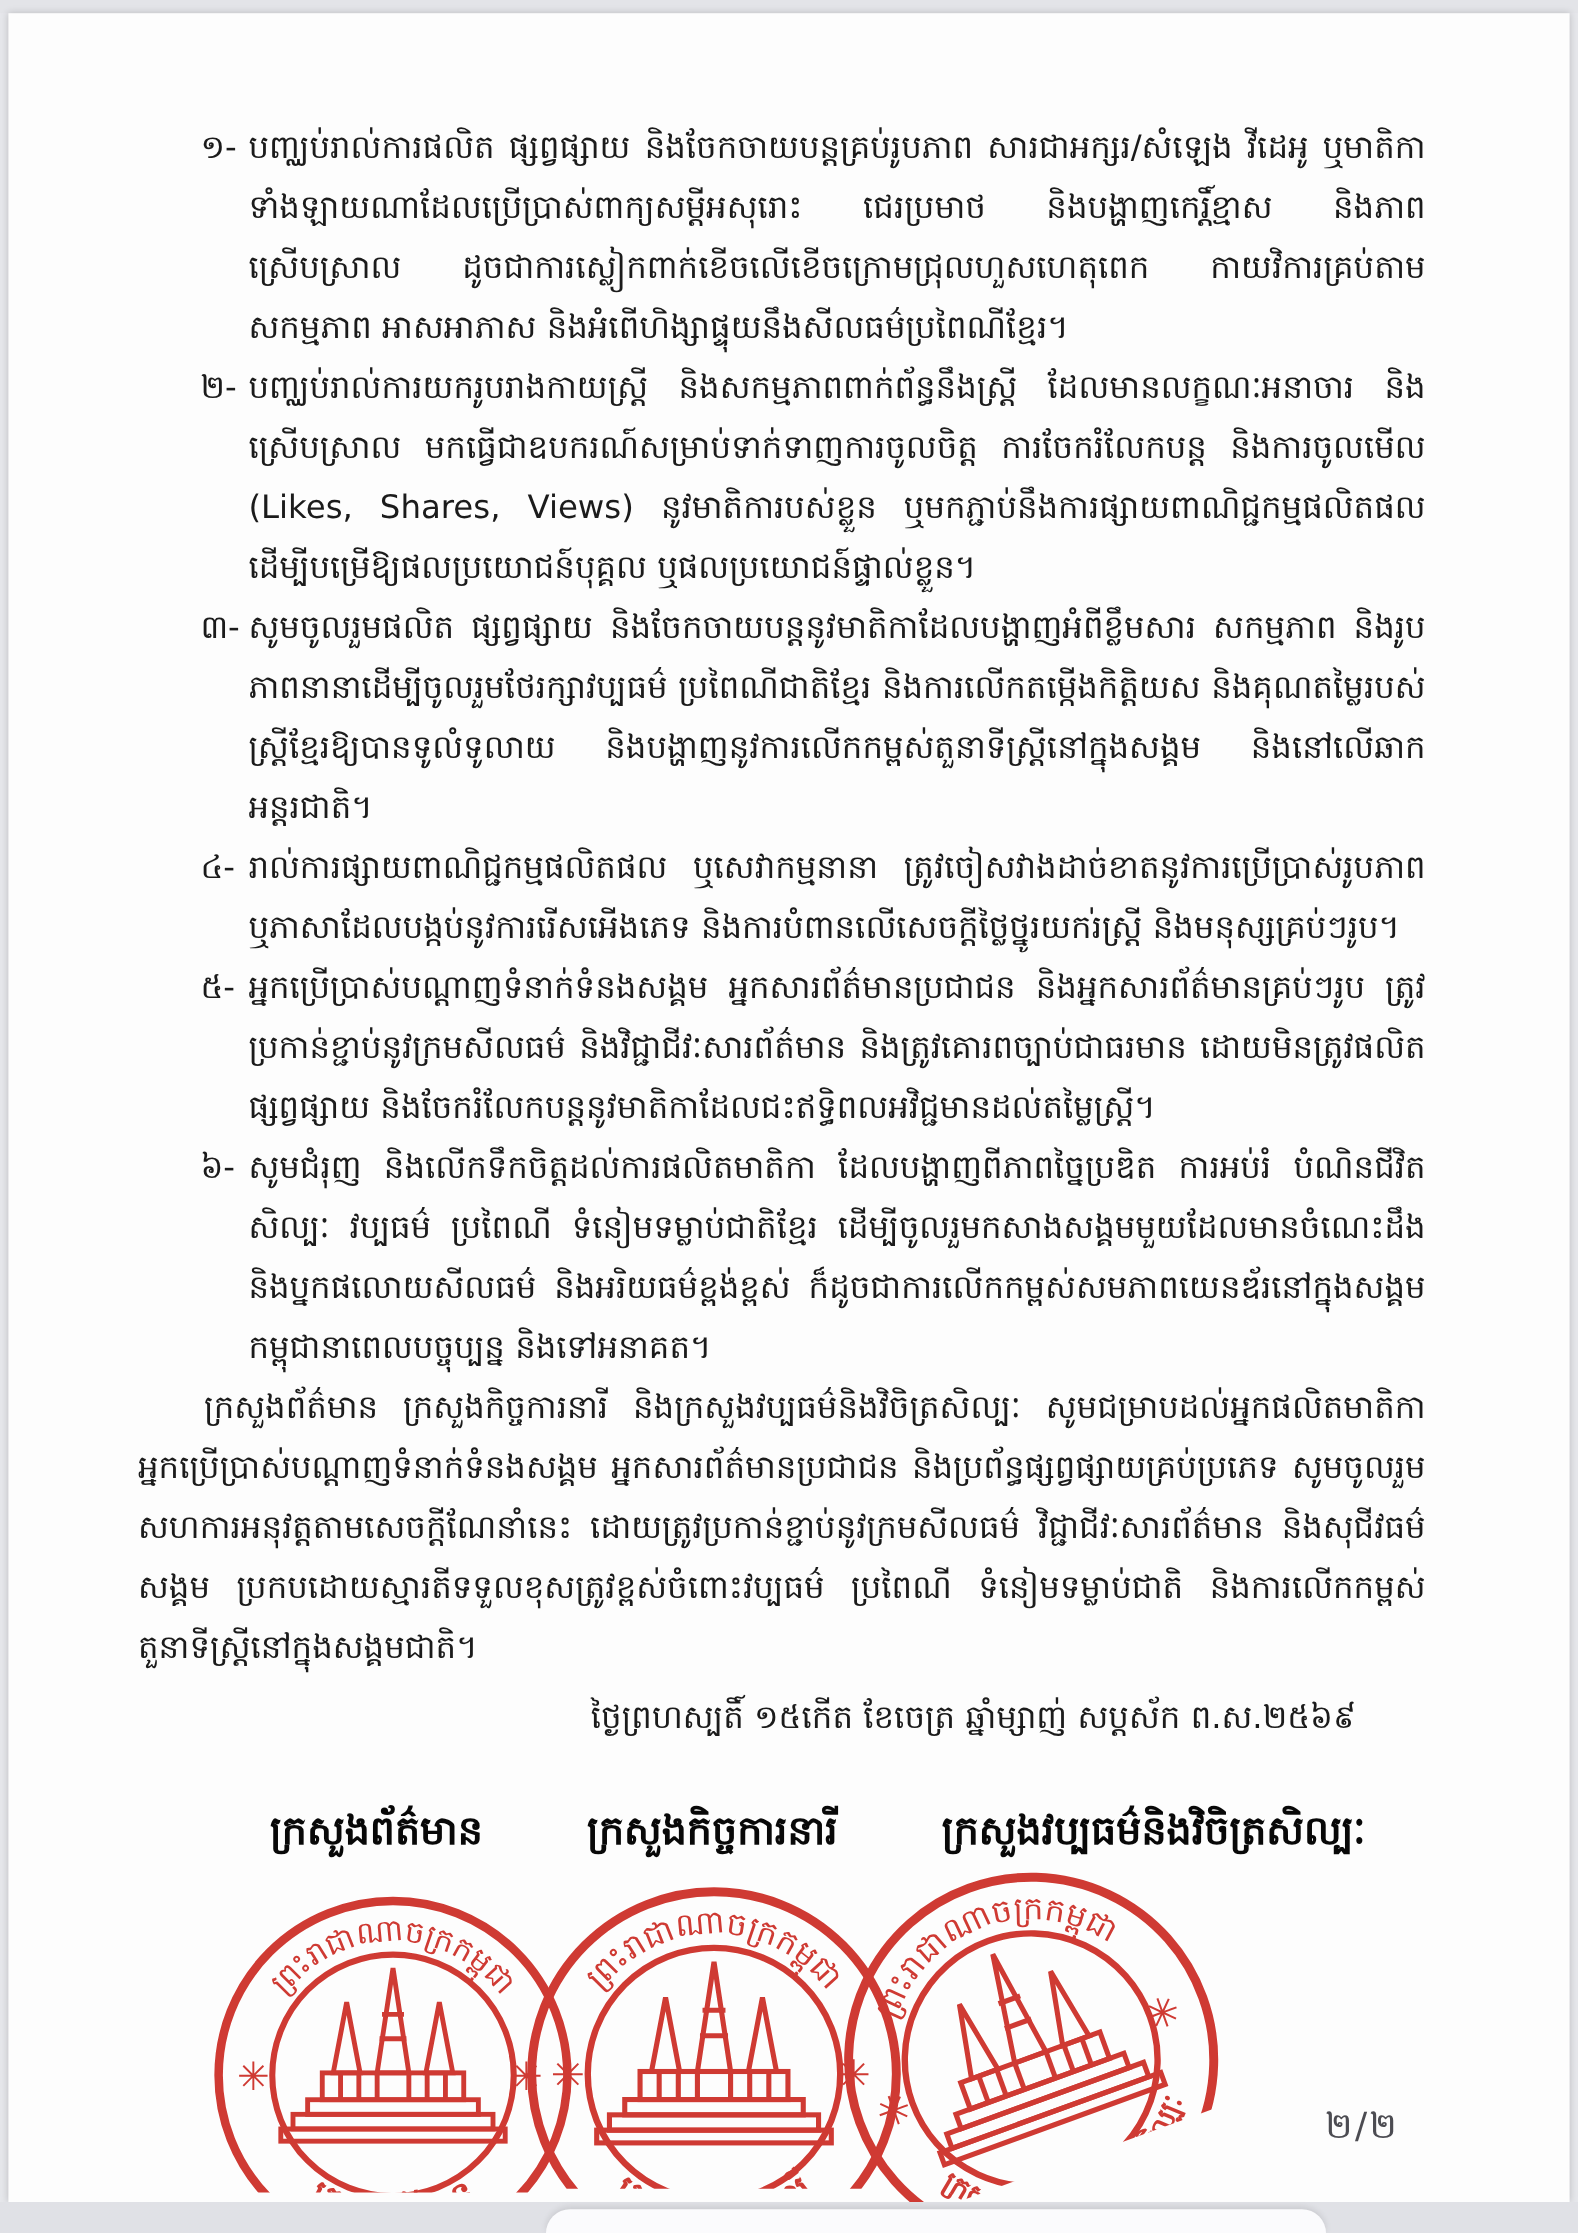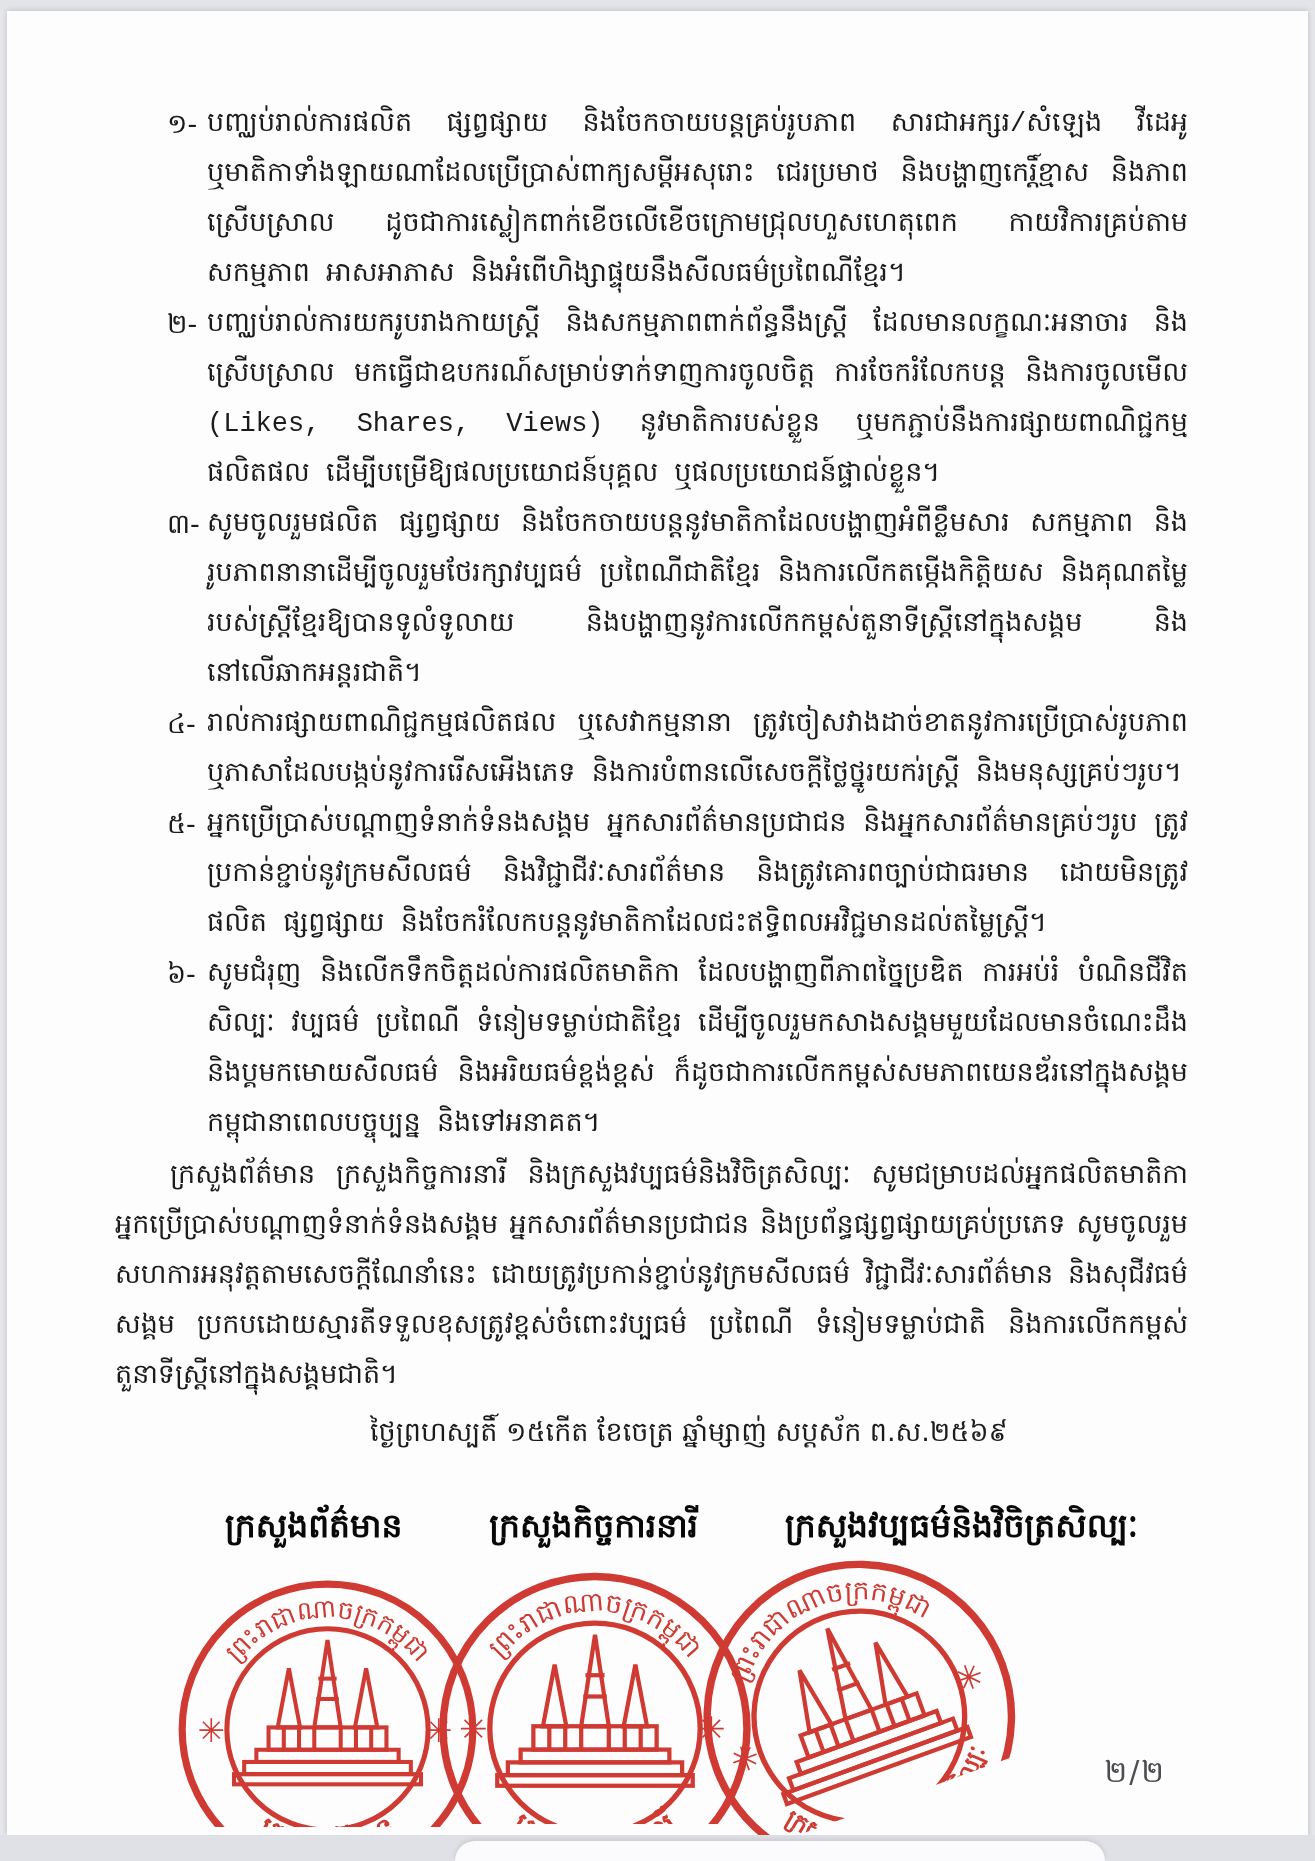--- a/index.html
+++ b/index.html
@@ -14,25 +14,25 @@
     box-shadow:0 0 6px rgba(0,0,0,.18);
   }
   .doc-body{
     position:absolute;left:108px;right:120px;top:88px;height:1300px;
     overflow:hidden;
     color:#1b1b1b;font-size:27px;line-height:50px;text-align:justify;
   }
   .list{margin-left:52px;}
   .list-item{display:flex;}
   .list-item .num{flex:0 0 40px;white-space:nowrap;}
-  .list-item .txt{flex:1;text-align:justify;font-family:Liberation Mono, monospace;}
+  .list-item .txt{flex:1;text-align:justify;}
   .closing p{margin:0;text-indent:55px;}
   .date-block{
     position:absolute;top:1396px;right:178px;width:760px;
-    text-align:left;color:#1b1b1b;font-size:27px;line-height:50px;
+    text-align:right;color:#1b1b1b;font-size:27px;line-height:50px;
   }
   .signatories{
     position:absolute;top:1494px;left:218px;right:170px;
     display:flex;justify-content:space-between;
     font-size:33px;font-weight:bold;color:#080808;white-space:nowrap;
   }
   .seal{position:absolute;}
   .seal svg{display:block;}
   .seal-1{left:168px;top:1566px;}
   .seal-2{left:428px;top:1558px;}
@@ -73,21 +73,21 @@
       <div class="list-item">
         <span class="num">៤-</span>
         <span class="txt">រាល់ការផ្សាយពាណិជ្ជកម្មផលិតផល ឬសេវាកម្មនានា ត្រូវចៀសវាងដាច់ខាតនូវការប្រើប្រាស់រូបភាព ឬភាសាដែលបង្កប់នូវការរើសអើងភេទ និងការបំពានលើសេចក្ដីថ្លៃថ្នូរយករ់ស្ត្រី និងមនុស្សគ្រប់ៗរូប។</span>
       </div>
       <div class="list-item">
         <span class="num">៥-</span>
         <span class="txt">អ្នកប្រើប្រាស់បណ្ដាញទំនាក់ទំនងសង្គម អ្នកសារព័ត៌មានប្រជាជន និងអ្នកសារព័ត៌មានគ្រប់ៗរូប ត្រូវប្រកាន់ខ្ជាប់នូវក្រមសីលធម៌ និងវិជ្ជាជីវៈសារព័ត៌មាន និងត្រូវគោរពច្បាប់ជាធរមាន ដោយមិនត្រូវផលិត ផ្សព្វផ្សាយ និងចែករំលែកបន្តនូវមាតិកាដែលជះឥទ្ធិពលអវិជ្ជមានដល់តម្លៃស្ត្រី។</span>
       </div>
       <div class="list-item">
         <span class="num">៦-</span>
-        <span class="txt">សូមជំរុញ និងលើកទឹកចិត្តដល់ការផលិតមាតិកា ដែលបង្ហាញពីភាពច្នៃប្រឌិត ការអប់រំ បំណិនជីវិត សិល្បៈ វប្បធម៌ ប្រពៃណី ទំនៀមទម្លាប់ជាតិខ្មែរ ដើម្បីចូលរួមកសាងសង្គមមួយដែលមានចំណេះដឹង និងប្គមកមោយសីលធម៌ និងអរិយធម៌ខ្ពង់ខ្ពស់ ក៏ដូចជាការលើកកម្ពស់សមភាពយេនឌ័រនៅក្នុងសង្គមកម្ពុជានាពេលបច្ចុប្បន្ន និងទៅអនាគត។</span>
+        <span class="txt">សូមជំរុញ និងលើកទឹកចិត្តដល់ការផលិតមាតិកា ដែលបង្ហាញពីភាពច្នៃប្រឌិត ការអប់រំ បំណិនជីវិត សិល្បៈ វប្បធម៌ ប្រពៃណី ទំនៀមទម្លាប់ជាតិខ្មែរ ដើម្បីចូលរួមកសាងសង្គមមួយដែលមានចំណេះដឹង និងប្នកផលោយសីលធម៌ និងអរិយធម៌ខ្ពង់ខ្ពស់ ក៏ដូចជាការលើកកម្ពស់សមភាពយេនឌ័រនៅក្នុងសង្គមកម្ពុជានាពេលបច្ចុប្បន្ន និងទៅអនាគត។</span>
       </div>
     </div>
     <div class="closing">
       <p>ក្រសួងព័ត៌មាន ក្រសួងកិច្ចការនារី និងក្រសួងវប្បធម៌និងវិចិត្រសិល្បៈ សូមជម្រាបដល់អ្នកផលិតមាតិកា អ្នកប្រើប្រាស់បណ្ដាញទំនាក់ទំនងសង្គម អ្នកសារព័ត៌មានប្រជាជន និងប្រព័ន្ធផ្សព្វផ្សាយគ្រប់ប្រភេទ សូមចូលរួមសហការអនុវត្តតាមសេចក្ដីណែនាំនេះ ដោយត្រូវប្រកាន់ខ្ជាប់នូវក្រមសីលធម៌ វិជ្ជាជីវៈសារព័ត៌មាន និងសុជីវធម៌សង្គម ប្រកបដោយស្មារតីទទួលខុសត្រូវខ្ពស់ចំពោះវប្បធម៌ ប្រពៃណី ទំនៀមទម្លាប់ជាតិ និងការលើកកម្ពស់តួនាទីស្ត្រីនៅក្នុងសង្គមជាតិ។</p>
 
     </div>
   </div>
 
   <div class="date-block">
     <div>ថ្ងៃព្រហស្បតិ៍ ១៥កើត ខែចេត្រ ឆ្នាំម្សាញ់ សប្ដស័ក ព.ស.២៥៦៩</div>

